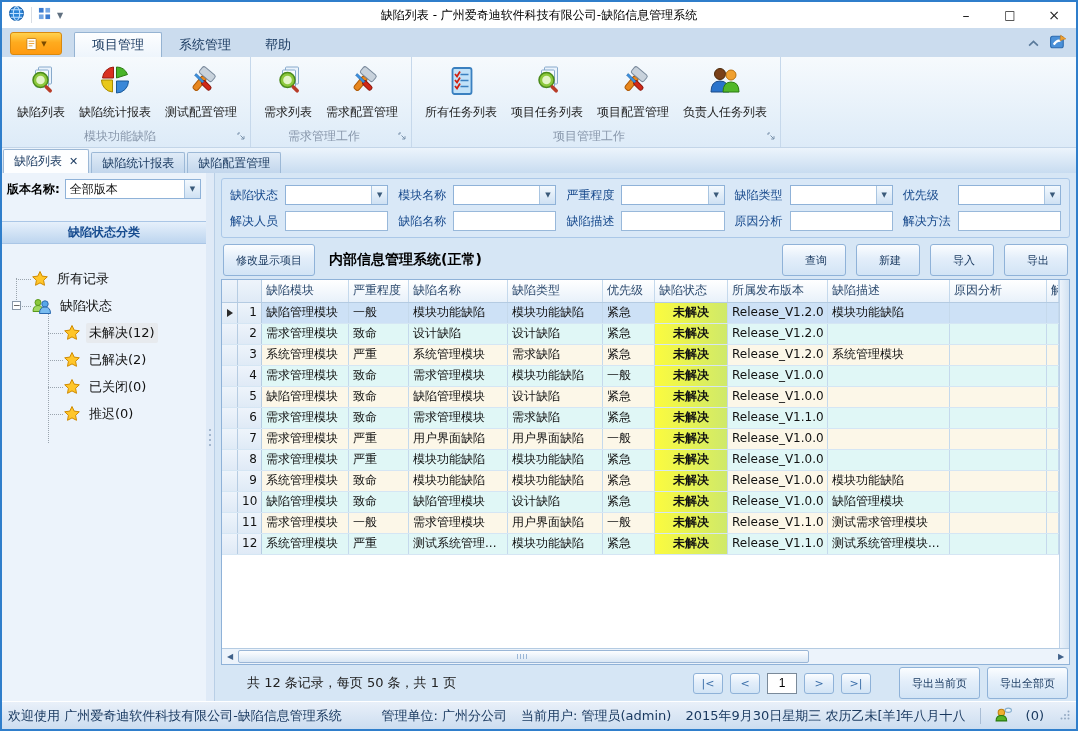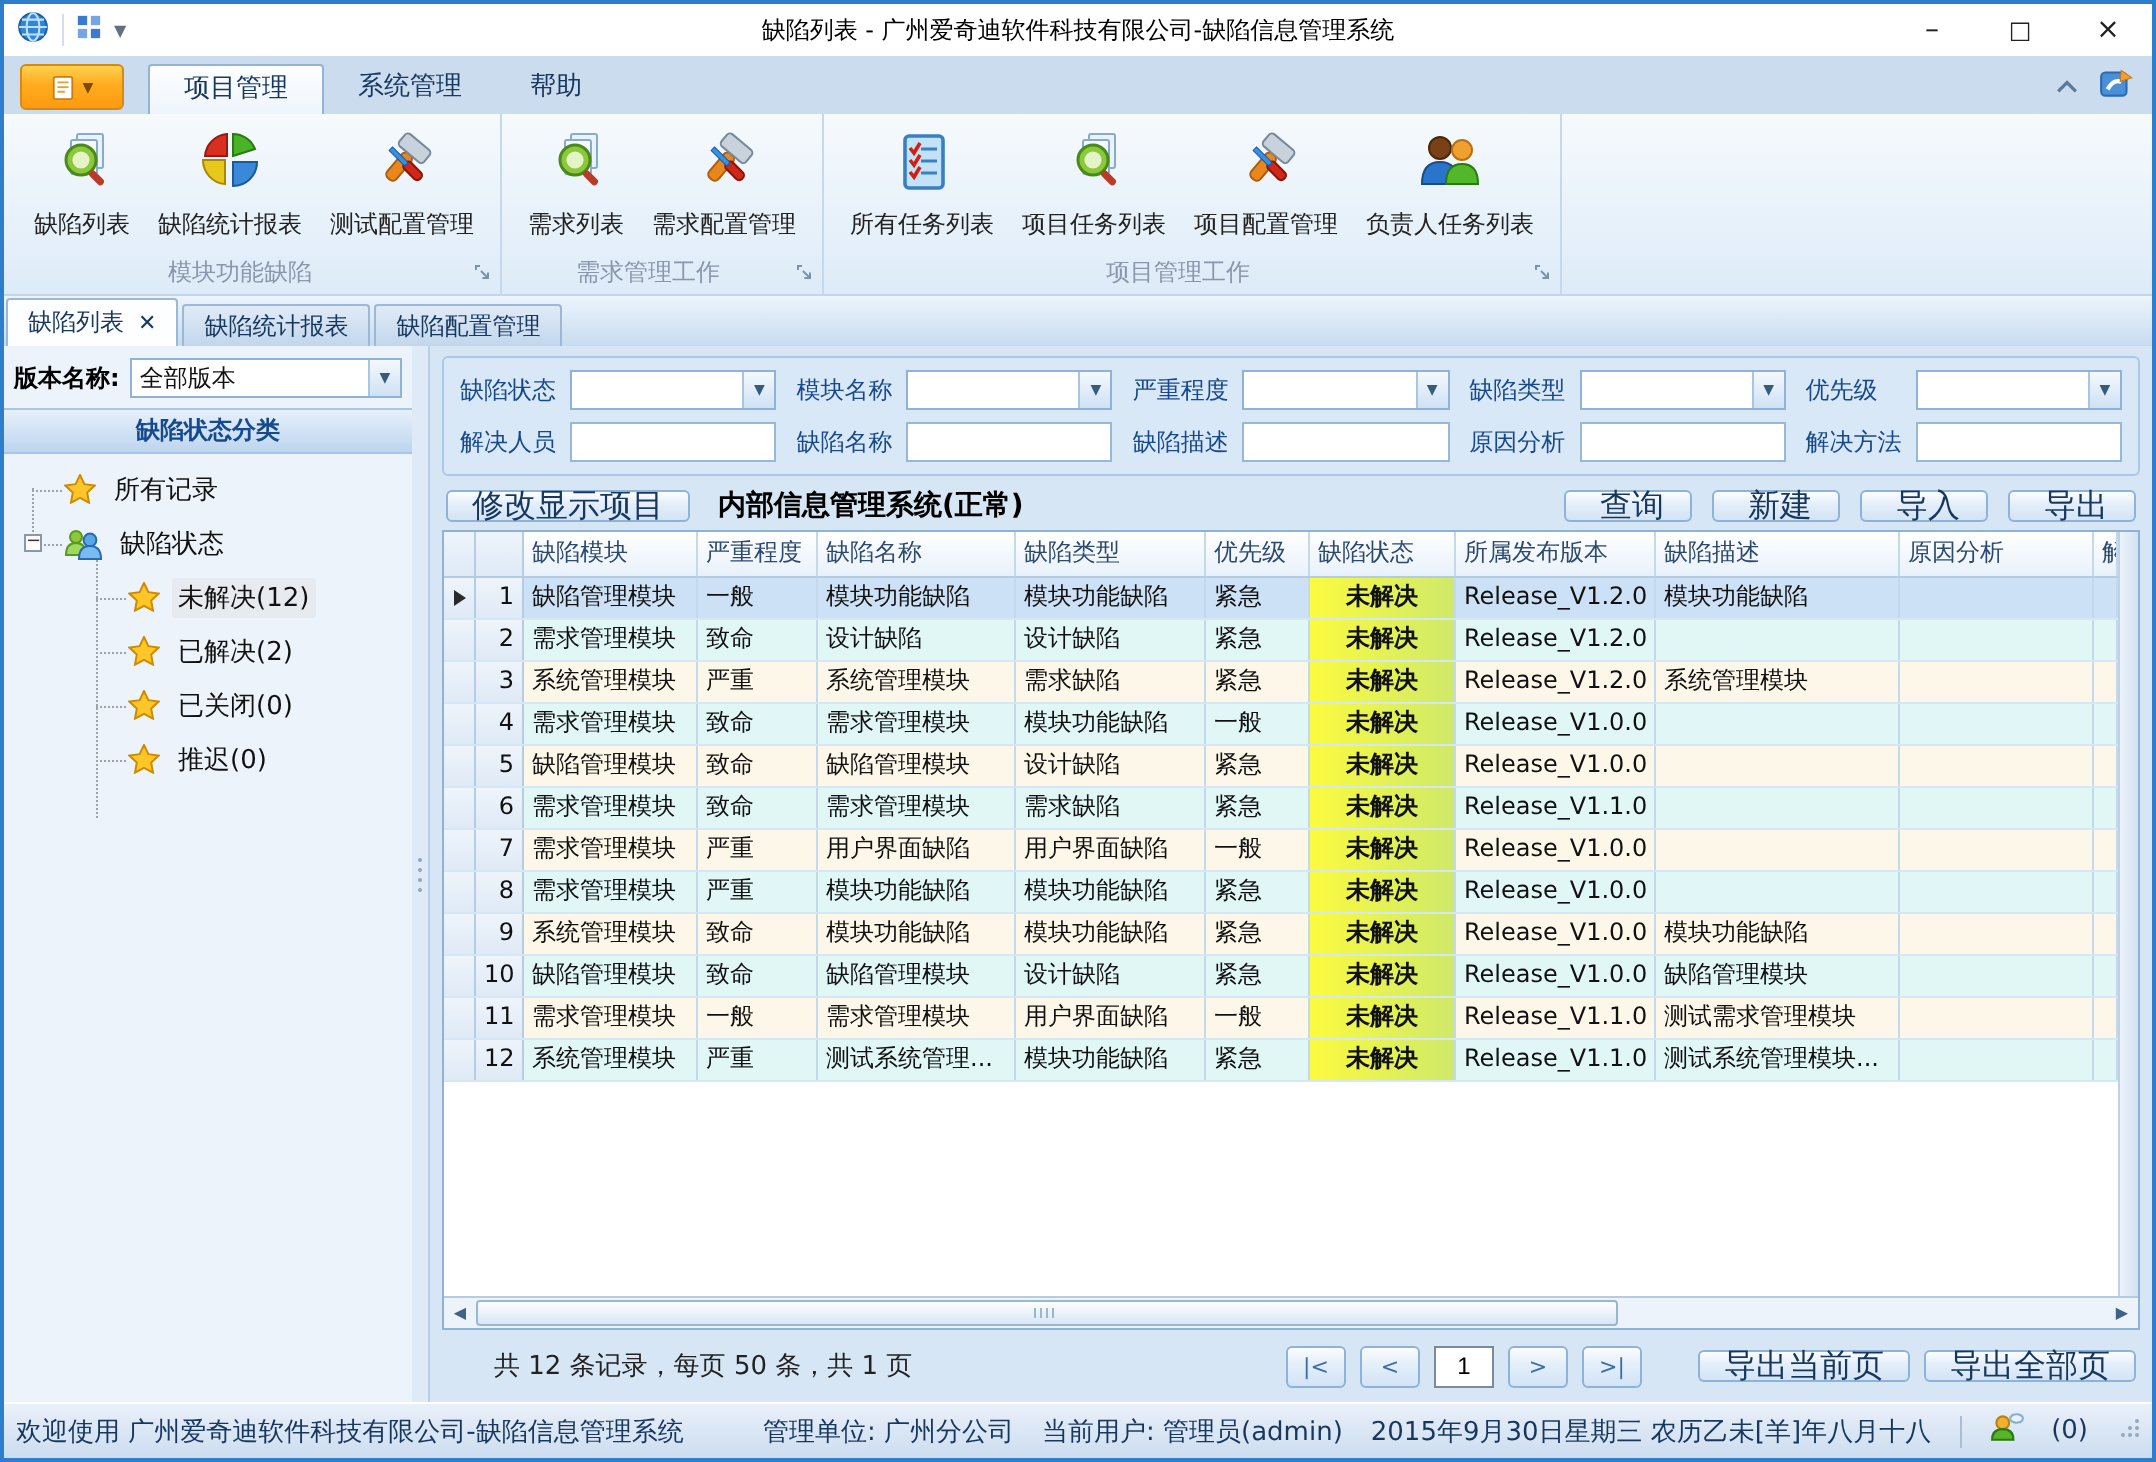--- a/index.html
+++ b/index.html
@@ -32,21 +32,21 @@
   .rgroup-label{position:absolute;left:0;right:14px;bottom:2px;text-align:center;font-size:12px;color:#8897ab;}
   .launcher{position:absolute;right:4px;bottom:3px;cursor:pointer;}
   
   .doctabs{height:25px;background:linear-gradient(#ecf4fc,#c8dcf0);display:flex;align-items:flex-end;gap:2px;padding:0 1px;flex:none;}
   .dtab{height:20px;line-height:20px;padding:0 10px;font-size:12px;color:#17375e;
     background:linear-gradient(#e0ebf7,#c2d6ec);border:1px solid #9cb8d6;border-bottom:none;border-radius:2px 2px 0 0;white-space:nowrap;}
   .dtab.active{background:#fdfeff;height:23px;line-height:23px;}
   .dtab .close{margin-left:7px;color:#17375e;font-weight:bold;font-size:11px;}
   
   .main{flex:1;display:flex;min-height:0;}
-  .sidebar{width:204px;background:#ecf3fb;display:flex;flex-direction:column;flex:none;}
+  .sidebar{width:204px;background:#ecf3fb;display:flex;flex-direction:column;flex:none;gap:17px;}
   .version-row{display:flex;align-items:center;gap:5px;padding:6px 5px 5px 5px;}
   .version-label{font-weight:bold;font-size:12px;color:#000;white-space:nowrap;}
   .combo{height:20px;background:#fff;border:1px solid #8fb2d8;display:flex;align-items:stretch;box-sizing:border-box;}
   .combo .val{flex:1;padding:0 4px;font-size:12px;line-height:18px;overflow:hidden;white-space:nowrap;}
   .combo .arrow{width:15px;background:linear-gradient(#f3f9fe,#cfe1f3);border-left:1px solid #a9c5e1;
     display:flex;align-items:center;justify-content:center;font-size:7px;color:#3a5a7a;}
   .version-row .combo{flex:1;}
   .side-header{height:21px;line-height:21px;text-align:center;font-weight:bold;font-size:12px;color:#154a8e;
     background:linear-gradient(#e6f0fb,#bdd5ef);border-top:1px solid #aac6e6;border-bottom:1px solid #aac6e6;}
   .tree{flex:1;position:relative;padding-top:4px;font-size:13px;}
@@ -69,22 +69,22 @@
   
   .content{flex:1;display:flex;flex-direction:column;background:#d6e6f5;min-width:0;border-left:1px solid #b9cfe6;}
   .filter-panel{margin:5px 6px 2px 6px;background:#d9e8f7;border:1px solid #abc8e8;border-radius:3px;
     padding:6px 8px;display:flex;flex-direction:column;gap:6px;flex:none;}
   .frow{display:grid;grid-template-columns:repeat(5,1fr);column-gap:10px;}
   .fpair{display:flex;align-items:center;gap:5px;min-width:0;}
   .flabel{width:50px;flex:none;font-size:12px;color:#17498c;white-space:nowrap;}
   .fpair .combo{flex:1;min-width:0;}
   .finput{flex:1;min-width:0;height:20px;background:#fff;border:1px solid #98b8da;box-sizing:border-box;font-size:12px;padding:0 4px;}
   .toolbar{display:flex;align-items:center;gap:14px;padding:4px 8px 3px 8px;flex:none;}
-  .btn{height:16px;padding:0 12px;background:linear-gradient(#fbfdff,#e3eefa 45%,#d2e4f5);
-    border:1px solid #8fb2d8;border-radius:3px;font-size:16px;color:#17375e;
+  .btn{height:32px;padding:0 12px;background:linear-gradient(#fbfdff,#e3eefa 45%,#d2e4f5);
+    border:1px solid #8fb2d8;border-radius:3px;font-size:11px;color:#17375e;
     display:inline-flex;align-items:center;justify-content:center;white-space:nowrap;box-sizing:border-box;}
   .btn.wide{min-width:86px;}
   .project-title{font-weight:bold;font-size:14px;color:#000;white-space:nowrap;}
   .toolbar .spacer{flex:1;}
   .action-btn{min-width:64px;padding-left:16px;}
   
   .grid-wrap{flex:1;margin:0 6px;background:#fff;border:1px solid #8fb2d8;display:flex;flex-direction:column;min-height:0;}
   .grid-scroll{flex:1;display:flex;min-height:0;}
   .grid-table{flex:1;display:flex;flex-direction:column;min-width:0;}
   .ghead{display:flex;height:22px;flex:none;background:linear-gradient(#ffffff,#e8f1fa);border-bottom:1px solid #b4cbe2;}
@@ -160,21 +160,21 @@
   </div>
 
   <div class="ribbon-strip">
     <div class="app-btn">
       <svg width="13" height="14" viewBox="0 0 14 14">
           <rect x="2" y="1" width="10" height="12" rx="1" fill="#fff" stroke="#c87f10"></rect>
           <path d="M4 4 h6 M4 6.5 h6 M4 9 h4" stroke="#e8a030"></path>
         </svg>
       <span style="font-size:7px;color:#7a4a00">▼</span>
     </div>
-    <div id="ribbon-tabs-c" style="display:flex;align-items:flex-start;">
+    <div id="ribbon-tabs-c" style="display:flex;align-items:flex-end;">
         <div class="rtab active">项目管理</div>
         <div class="rtab">系统管理</div>
         <div class="rtab">帮助</div>
       </div>
     <div class="strip-right">
       <span>
         <svg width="11" height="7" viewBox="0 0 10 6">
             <path d="M1 5 L5 1 L9 5" stroke="#5a7a9a" stroke-width="1.5" fill="none"></path>
           </svg>
       </span>

